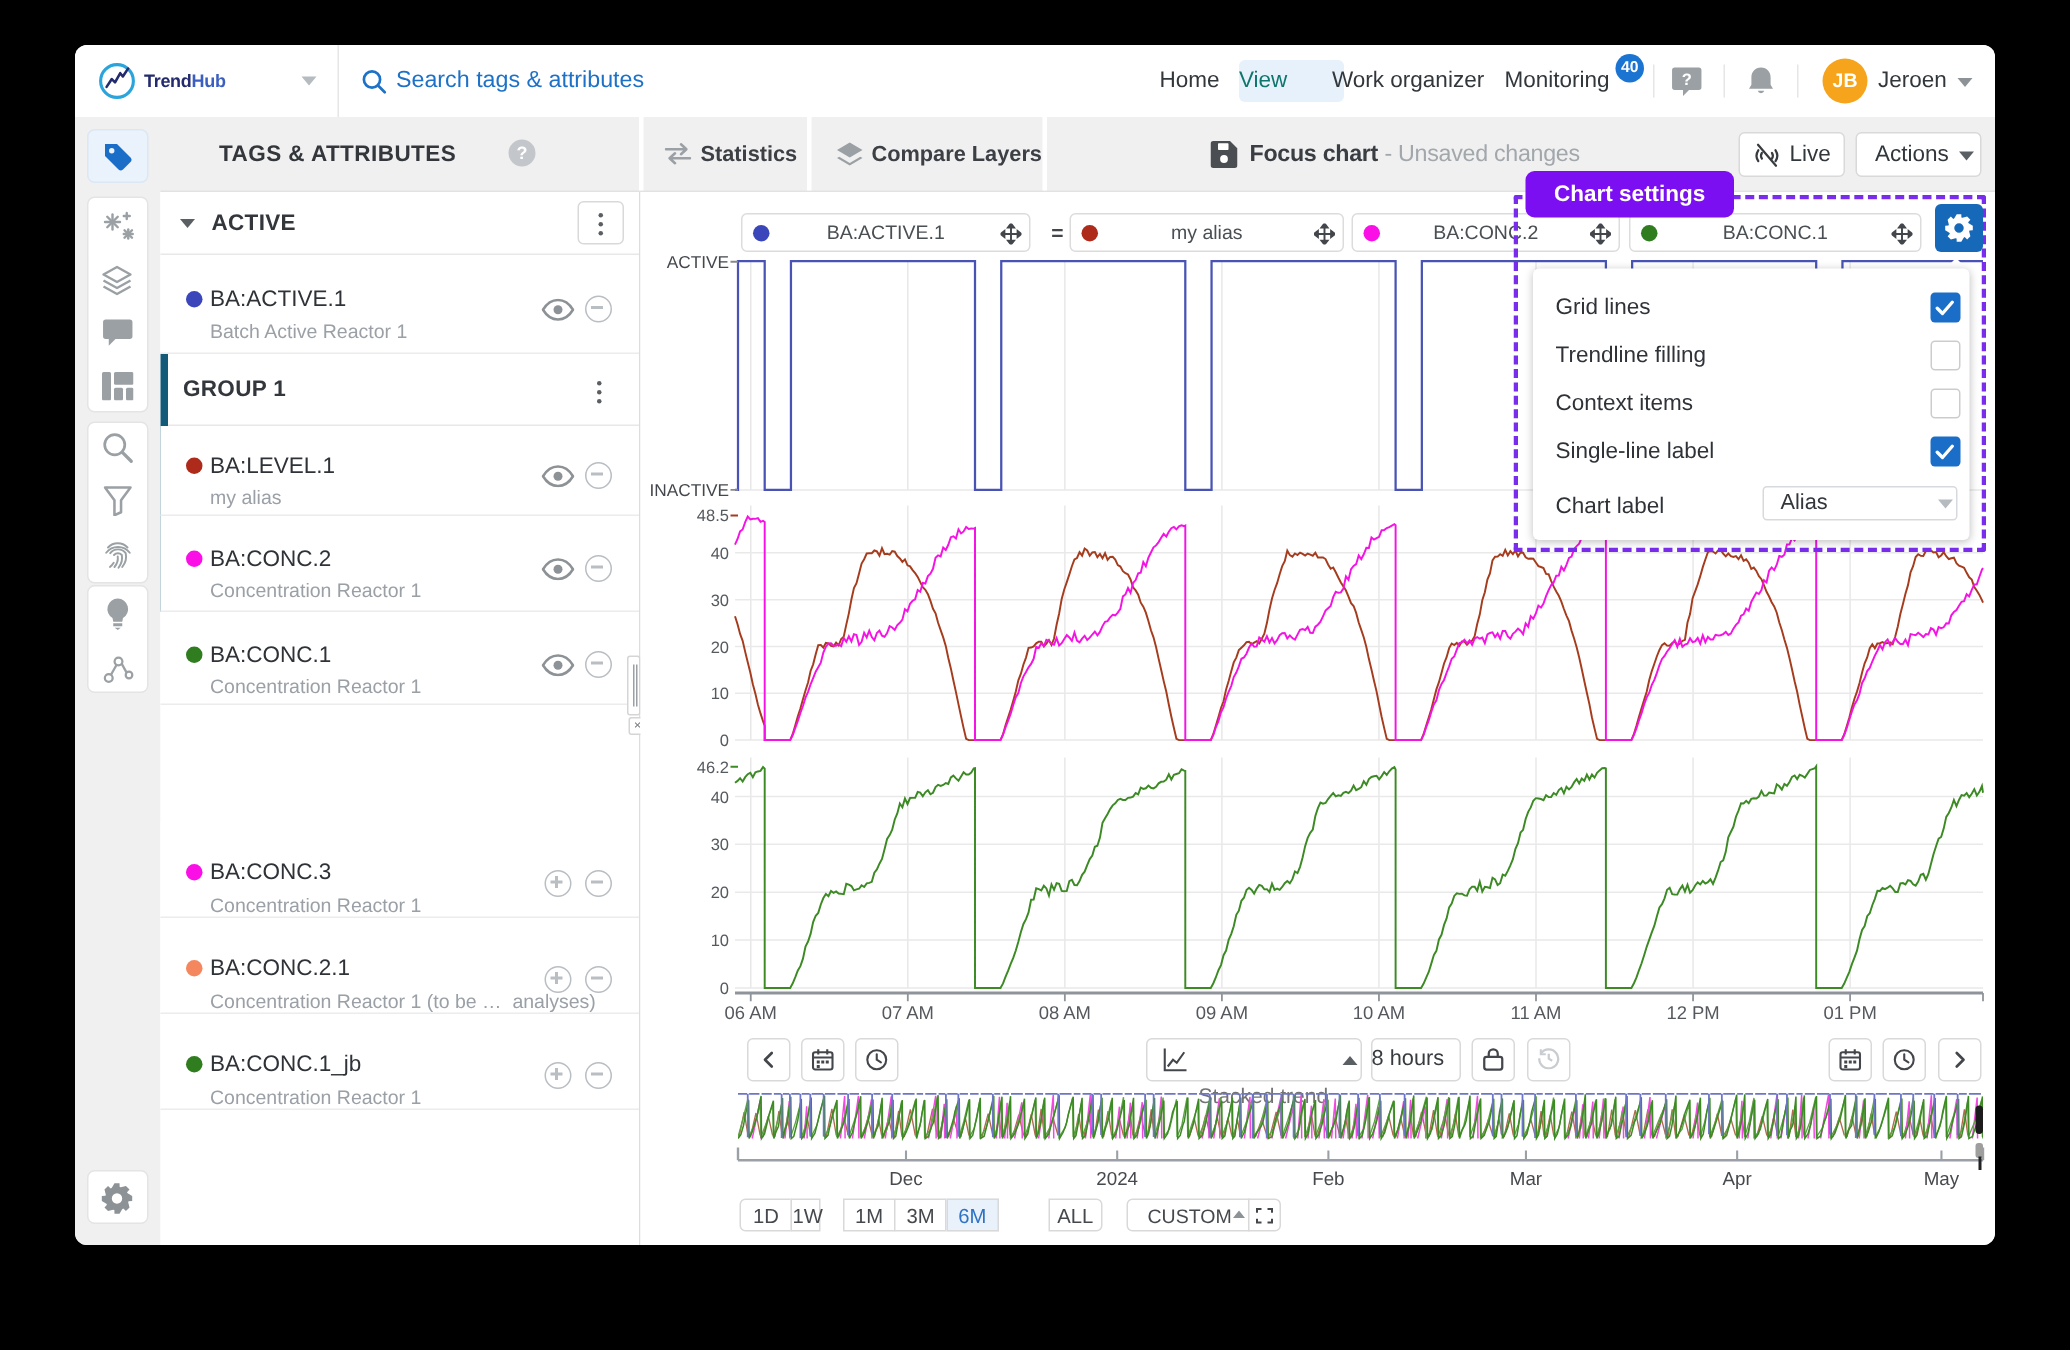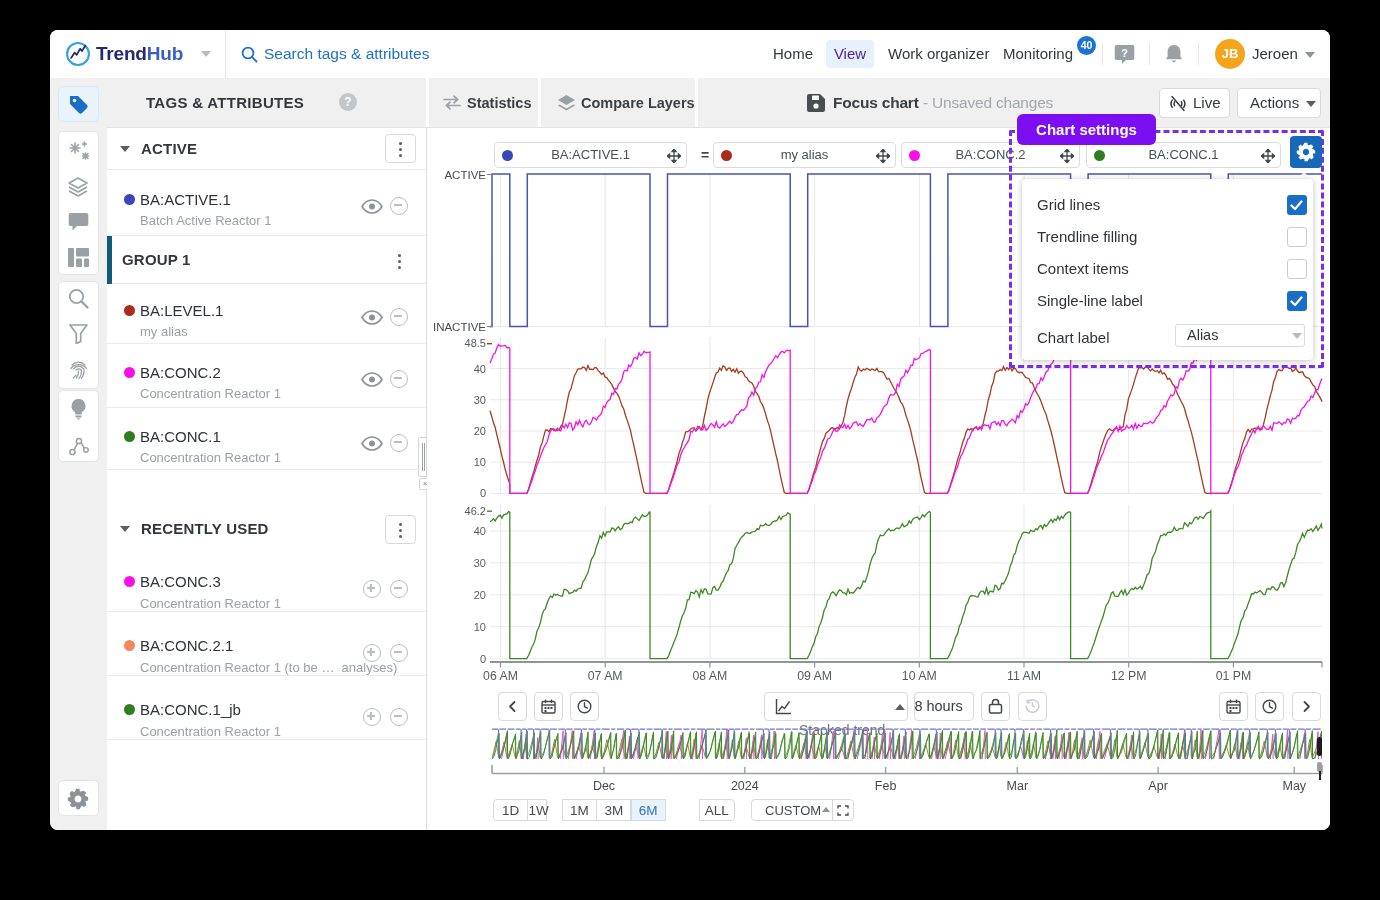--- a/index.html
+++ b/index.html
@@ -53,30 +53,30 @@
 #notch{position:absolute;left:1246px;top:142px;width:0;height:0;border-left:8px solid transparent;border-right:8px solid transparent;border-bottom:8px solid #fff;}
 
 .pseg{position:absolute;top:671px;height:22px;line-height:22px;text-align:center;font-size:13.5px;color:#45494e;background:#fff;border:1px solid #d9d9d9;box-sizing:border-box;}
 </style></head><body>
 <div id="app">
     <div id="topbar">
       <svg class="ic" style="left:15px;top:11px" width="26" height="26" viewBox="0 0 30 30">
 <circle cx="15" cy="15" r="12.6" fill="none" stroke="#2ba4dc" stroke-width="2.4"></circle>
 <polyline points="7,19.5 11,13.5 13.5,16 17.5,9 19.5,11.5 23.5,5.5" fill="none" stroke="#232b6e" stroke-width="2" stroke-linecap="round" stroke-linejoin="round"></polyline>
 </svg>
-      <div class="abs" style="left:46px;top:0;height:48px;line-height:48px;font-size:19px;font-weight:bold;letter-spacing:-0.2px"><span style="color:#232b6e">Trend</span><span style="color:#3a5fc0">Hub</span></div>
+      <div class="abs" style="left:46px;top:0;height:48px;line-height:48px;font-size:12px;font-weight:bold;letter-spacing:-0.2px"><span style="color:#232b6e">Trend</span><span style="color:#3a5fc0">Hub</span></div>
       <div class="caret" style="left:151px;top:21px;border-top-color:#b6bbc0"></div>
       <div class="vsep" style="left:175px;top:0;height:48px"></div>
       <svg class="ic" style="left:191px;top:16px" width="17" height="17" viewBox="0 0 17 17">
         <circle cx="7" cy="7" r="5.4" fill="none" stroke="#1d72c8" stroke-width="1.8"></circle>
         <line x1="11.2" y1="11.2" x2="15.5" y2="15.5" stroke="#1d72c8" stroke-width="1.8" stroke-linecap="round"></line>
       </svg>
       <div class="navlink" style="left:214px;color:#1d72c8;font-size:15.5px">Search tags &amp; attributes</div>
       <div class="navlink" style="left:723px">Home</div>
-      <div class="abs" style="left:776px;top:10px;width:48px;height:28px;background:#e7f1fb;border-radius:4px;text-align:center;line-height:28px;font-size:15px;color:#4c1d95">View</div>
+      <div class="abs" style="left:776px;top:10px;width:70px;height:28px;background:#e7f1fb;border-radius:4px;text-align:left;line-height:28px;font-size:15px;color:#0f766e">View</div>
       <div class="navlink" style="left:838px">Work organizer</div>
       <div class="navlink" style="left:953px">Monitoring</div>
       <div class="abs" style="left:1027px;top:6px;width:19px;height:19px;border-radius:50%;background:#1c74d2;color:#fff;font-size:10.5px;font-weight:bold;text-align:center;line-height:19px">40</div>
       <div class="vsep" style="left:1052px;top:13px;height:22px"></div>
       <svg class="ic" style="left:1064px;top:14px" width="21" height="21" viewBox="0 0 21 21">
         <path d="M2.5 1 H18.5 A1.8 1.8 0 0 1 20.3 2.8 V14.2 A1.8 1.8 0 0 1 18.5 16 H12 L8 20 V16 H2.5 A1.8 1.8 0 0 1 .7 14.2 V2.8 A1.8 1.8 0 0 1 2.5 1 Z" fill="#9aa0a4"></path>
         <text x="10.5" y="12.6" font-size="11" font-weight="bold" fill="#fff" text-anchor="middle" font-family="Liberation Sans">?</text>
       </svg>
       <div class="vsep" style="left:1099px;top:13px;height:22px"></div>
       <svg class="ic" style="left:1113px;top:13px" width="22" height="23" viewBox="0 0 22 23">
@@ -255,30 +255,20 @@
       </div>
       <div class="trow" style="top:280px;height:62px">
         <div class="dot" style="top:23px;background:#2f7d1f"></div>
         <div class="tt" style="top:20px">BA:CONC.1</div>
         <div class="st" style="top:42px">Concentration Reactor 1</div>
         <svg class="eye" style="left:254px;top:28px" width="22" height="15" viewBox="0 0 22 15">
           <path d="M1 7.5 C4 2.5 8 1 11 1 C14 1 18 2.5 21 7.5 C18 12.5 14 14 11 14 C8 14 4 12.5 1 7.5 Z" fill="none" stroke="#8d9296" stroke-width="1.7"></path>
           <circle cx="11" cy="7.5" r="3" fill="#8d9296"></circle>
         </svg>
         <div class="mcirc" style="left:283px;top:26px"></div>
-      </div>
-      <div class="sechead" style="top:378px;height:46px">
-        <div class="caret" style="left:13px;top:20px;border-top-color:#5a5f64"></div>
-        <div class="t" style="top:0;line-height:46px;left:34px">RECENTLY USED</div>
-        <div class="kebabbox" style="left:278px;top:9px"></div>
-        <div class="dots3" style="left:292px;top:17px">
-          <i></i>
-          <i></i>
-          <i></i>
-        </div>
       </div>
       <div class="trow" style="top:420px;height:64px">
         <div class="dot" style="top:28px;background:#fa0fe6"></div>
         <div class="tt" style="top:25px">BA:CONC.3</div>
         <div class="st" style="top:48px">Concentration Reactor 1</div>
         <div class="pcirc" style="left:256px;top:32px"></div>
         <div class="mcirc" style="left:283px;top:32px"></div>
       </div>
       <div class="trow" style="top:484px;height:64px">
         <div class="dot" style="top:28px;background:#f5875f"></div>

